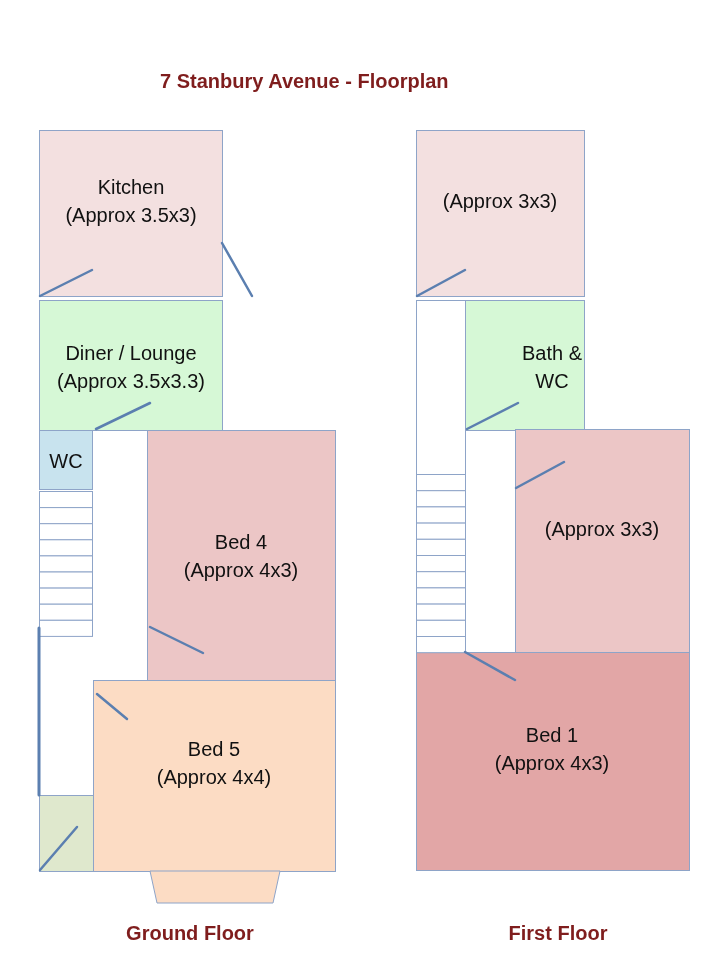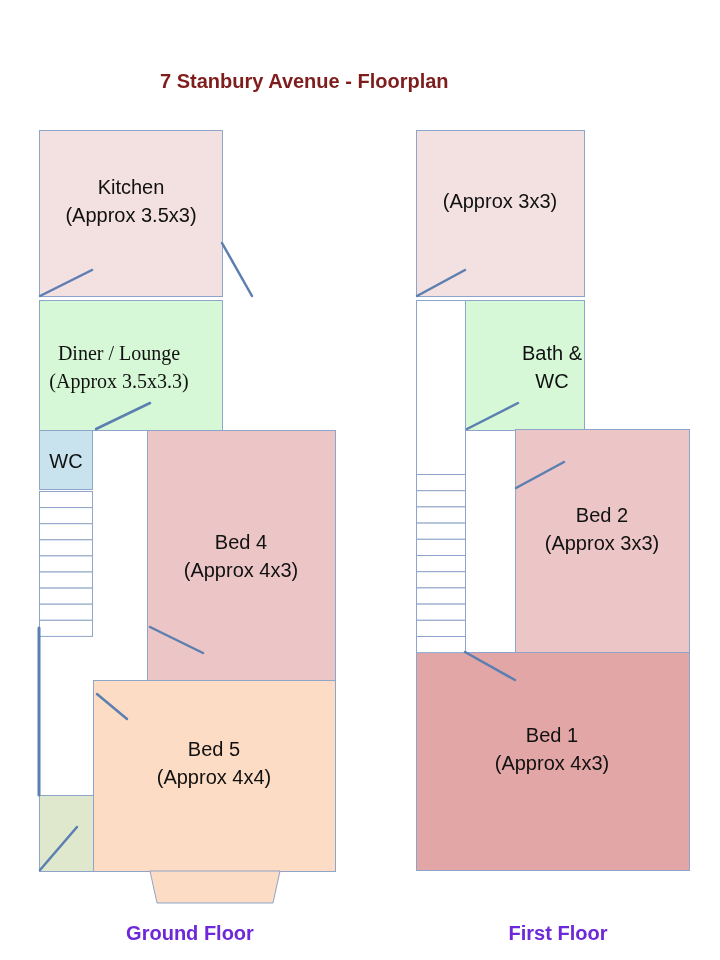--- a/index.html
+++ b/index.html
@@ -2,21 +2,21 @@
 <html><head>
   <meta charset="utf-8">
   <style>
     html, body { margin: 0; padding: 0; background: #ffffff; }
     body { width: 720px; height: 960px; position: relative; overflow: hidden; font-family: "Liberation Sans", "DejaVu Sans", sans-serif; }
     .title { position: absolute; left: 160px; top: 70px; font-size: 20px; color: #7f1d1d; white-space: nowrap; font-weight: bold; }
     svg.plan { position: absolute; left: 0; top: 0; }
     .room-label { position: absolute; text-align: center; font-size: 20px; line-height: 28px; color: #111; transform: translate(-50%, -50%); white-space: nowrap; }
     .room-label span { display: block; }
     .underlined span { }
-    .floor-label { position: absolute; top: 922px; font-size: 20px; font-weight: bold; color: #6d28d9; transform: translateX(-50%); white-space: nowrap; }
+    .floor-label { position: absolute; top: 922px; font-size: 20px; font-weight: bold; color: #7f1d1d; transform: translateX(-50%); white-space: nowrap; }
   </style>
 </head>
 <body>
 
 <div class="title">7 Stanbury Avenue - Floorplan</div>
 
 <svg class="plan" width="720" height="960">
 
   <g>
     <rect x="39.5" y="130.5" width="183" height="166" fill="#f3e0e0" stroke="#8ea4c8" stroke-width="1"></rect>
@@ -71,21 +71,21 @@
     <line x1="467" y1="429" x2="518" y2="403" stroke-width="2.5" stroke="#5b7fb0" stroke-linecap="round"></line>
     <line x1="516" y1="488" x2="564" y2="462" stroke-width="2.5" stroke="#5b7fb0" stroke-linecap="round"></line>
     <line x1="465" y1="652" x2="515" y2="680" stroke-width="2.5" stroke="#5b7fb0" stroke-linecap="round"></line>
   </g>
 </svg>
 
 <div class="room-label" style="left:131px; top:201px;">
   <span>Kitchen</span>
   <span>(Approx 3.5x3)</span>
 </div>
-<div class="room-label" style="left:119px; top:367px;font-family:Liberation Serif, serif;">
+<div class="room-label" style="left:131px; top:367px;">
   <span>Diner / Lounge</span>
   <span>(Approx 3.5x3.3)</span>
 </div>
 <div class="room-label" style="left:66px; top:461px;">
   <span>WC</span>
 </div>
 <div class="room-label" style="left:241px; top:556px;">
   <span>Bed 4</span>
   <span>(Approx 4x3)</span>
 </div>
@@ -95,21 +95,20 @@
 </div>
 
 <div class="room-label" style="left:500px; top:201px;">
   <span>(Approx 3x3)</span>
 </div>
 <div class="room-label" style="left:552px; top:367px;">
   <span>Bath &amp;</span>
   <span>WC</span>
 </div>
 <div class="room-label" style="left:602px; top:529px;">
-  <span>Bed 2</span>
   <span>(Approx 3x3)</span>
 </div>
 <div class="room-label underlined" style="left:552px; top:749px;">
   <span>Bed 1</span>
   <span>(Approx 4x3)</span>
 </div>
 
 <div class="floor-label" style="left:190px;">Ground Floor</div>
 <div class="floor-label" style="left:558px;">First Floor</div>
 

